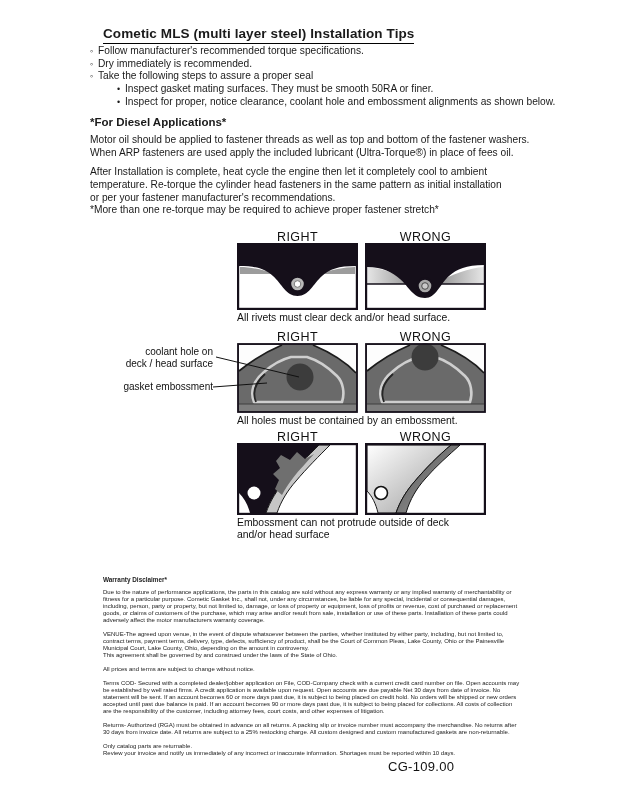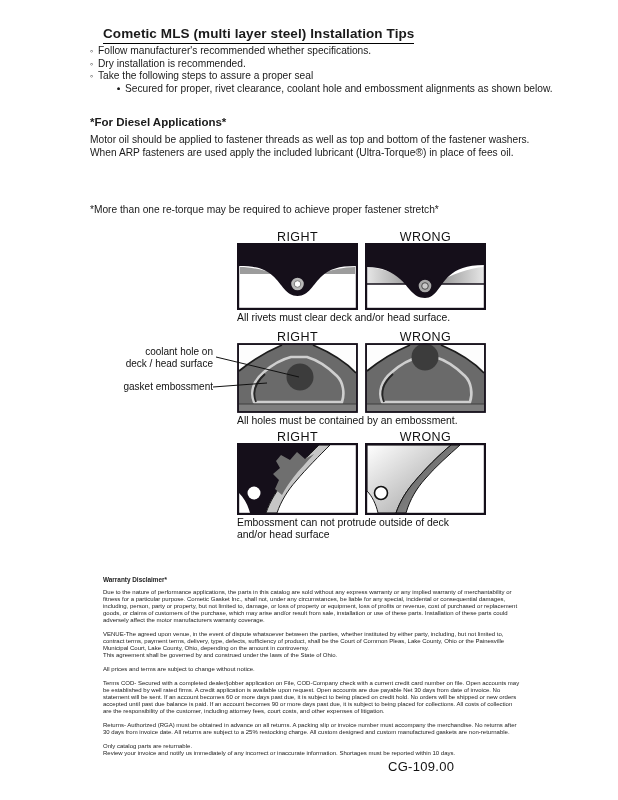--- a/index.html
+++ b/index.html
@@ -33,30 +33,33 @@
   svg { display:block; }
 </style>
 </head>
 <body>
 
 <div class="page">
 
   <h1 class="abs title">Cometic MLS (multi layer steel) Installation Tips</h1>
 
   <ul class="abs bullets">
-    <li><span class="marker">◦</span><span>Follow manufacturer's recommended whether specifications.</span></li>
-    <li><span class="marker">◦</span><span>Dry installation is recommended.</span></li>
+    <li><span class="marker">◦</span><span>Follow manufacturer's recommended torque specifications.</span></li>
+    <li><span class="marker">◦</span><span>Dry immediately is recommended.</span></li>
     <li><span class="marker">◦</span><span>Take the following steps to assure a proper seal</span></li>
-    <li class="sub"><span class="marker">•</span></li>
-    <li class="sub"><span class="marker">•</span><span>Secured for proper, rivet clearance, coolant hole and embossment alignments as shown below.</span></li>
+    <li class="sub"><span class="marker">•</span><span>Inspect gasket mating surfaces.  They must be smooth 50RA or finer.</span></li>
+    <li class="sub"><span class="marker">•</span><span>Inspect for proper, notice clearance, coolant hole and embossment alignments as shown below.</span></li>
   </ul>
 
   <h2 class="abs h2">*For Diesel Applications*</h2>
   <p class="abs para p1">Motor oil should be applied to fastener threads as well as top and bottom of the fastener washers.
 When ARP fasteners are used apply the included lubricant (Ultra-Torque®) in place of fees oil.</p>
+  <p class="abs para p2">After Installation is complete, heat cycle the engine then let it completely cool to ambient
+temperature. Re-torque the cylinder head fasteners in the same pattern as initial installation
+or per your fastener manufacturer's recommendations.</p>
   <p class="abs para p3">*More than one re-torque may be required to achieve proper fastener stretch*</p>
 
   <div class="abs dg-label" style="left:237px; top:230px;">RIGHT</div>
   <div class="abs dg-label" style="left:365px; top:230px;">WRONG</div>
 
   <svg class="abs" style="left:237px; top:243px;" width="121" height="67" viewBox="0 0 121 67">
     <rect x="1" y="1" width="119" height="65" fill="#ffffff" stroke="none"></rect>
     <line x1="3" y1="30.5" x2="118" y2="30.5" stroke="#9a9a9a" stroke-width="1"></line>
     <path d="M3,24 C14,24 27,27 39,31 L3,31 Z" fill="#9c9c9c"></path>
     <path d="M118,24 C107,24 94,27 82,31 L118,31 Z" fill="#9c9c9c"></path>

